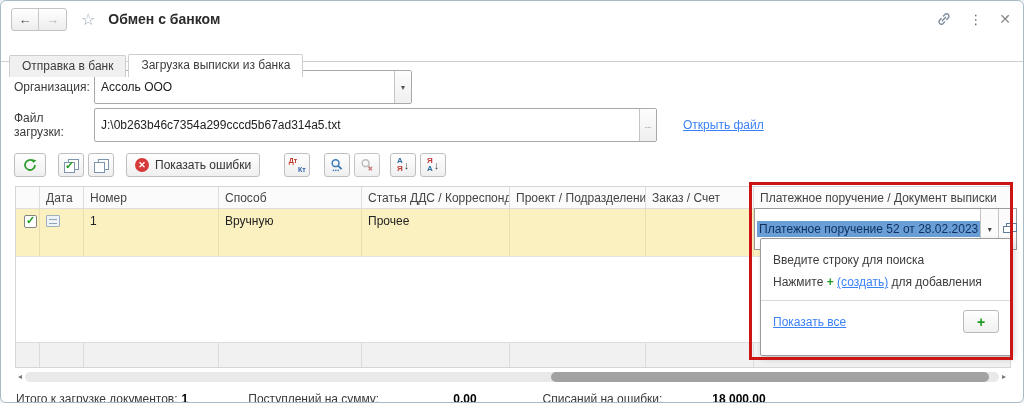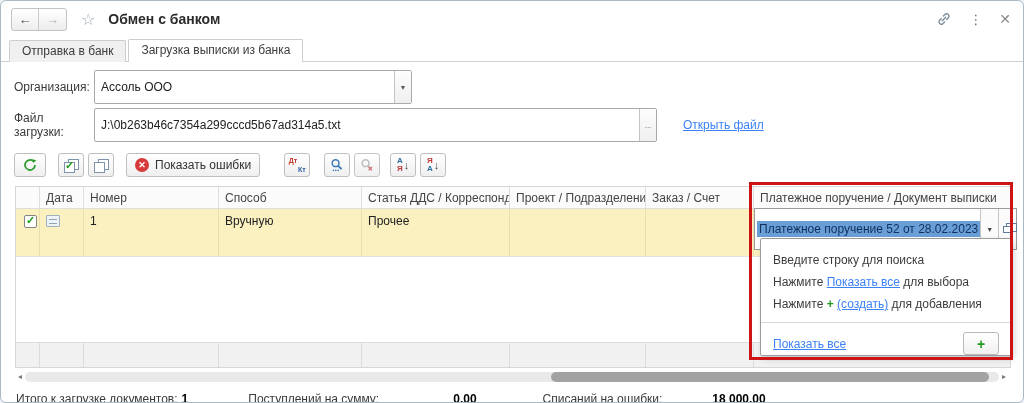--- a/index.html
+++ b/index.html
@@ -17,21 +17,21 @@
   .navbtn.fwd{ color:#b4b4b4; }
   .star{ margin-left:14px; font-size:16px; color:#9aa7b2; }
   .pagetitle{ margin-left:13px; font-size:14px; font-weight:bold; color:#2b2b2b; }
   .tb-right{ margin-left:auto; display:flex; align-items:center; gap:17px; }
   .kebab{ font-size:13px; color:#666; cursor:pointer; }
   .closex{ font-size:14px; color:#8a8a8a; cursor:pointer; }
 
   
   .tabbar{ display:flex; align-items:flex-end; padding:0 0 0 8px; height:25px; border-bottom:1px solid #cfcfcf; }
   .tab{ padding:3px 12px 4px; border:1px solid #cdcdcd; border-bottom:none; border-radius:2px 2px 0 0;
-        margin-right:2px; background:#f0f0f0; color:#3c3c3c; cursor:pointer; position:relative; top:1px; }
+        margin-right:2px; background:#f0f0f0; color:#3c3c3c; cursor:pointer; position:relative; top:16px; }
   .tab.active{ background:#fff; padding-bottom:5px; }
 
   
   .formarea{ padding:8px 0 0 13px; }
   .frow{ display:flex; align-items:center; margin-bottom:4px; }
   .flabel{ width:80px; color:#3a3a3a; }
   .field{ height:34px; border:1px solid #a9a9a9; border-radius:2px; background:#fff; display:flex; align-items:stretch; }
   .field .val{ flex:1; display:flex; align-items:center; padding:0 6px; color:#222; white-space:nowrap; overflow:hidden; }
   .mini-btn{ width:17px; border-left:1px solid #c4c4c4; background:linear-gradient(#fdfdfd,#efefef);
              display:flex; align-items:center; justify-content:center; color:#555; font-size:8px; cursor:pointer; }
@@ -286,23 +286,20 @@
         <div class="cell"></div>
       <div class="cell"></div>
         <div class="cell"></div>
         <div class="cell"></div>
         <div class="cell"></div>
     </div>
 
     <div class="popup">
       <div class="hint">Введите строку для поиска</div>
       <div class="hint">
-        <span>Нажмите </span><span class="link">Показать все</span><span> для выбора</span>
-      </div>
-      <div class="hint">
         <span>Нажмите </span><span class="plus-green">+</span> <span class="link">(создать)</span><span> для добавления</span>
       </div>
       <div class="divider"></div>
       <div class="foot">
         <span class="link">Показать все</span>
         <span class="create-btn">+</span>
       </div>
     </div>
 
     <div class="redbox"></div>

